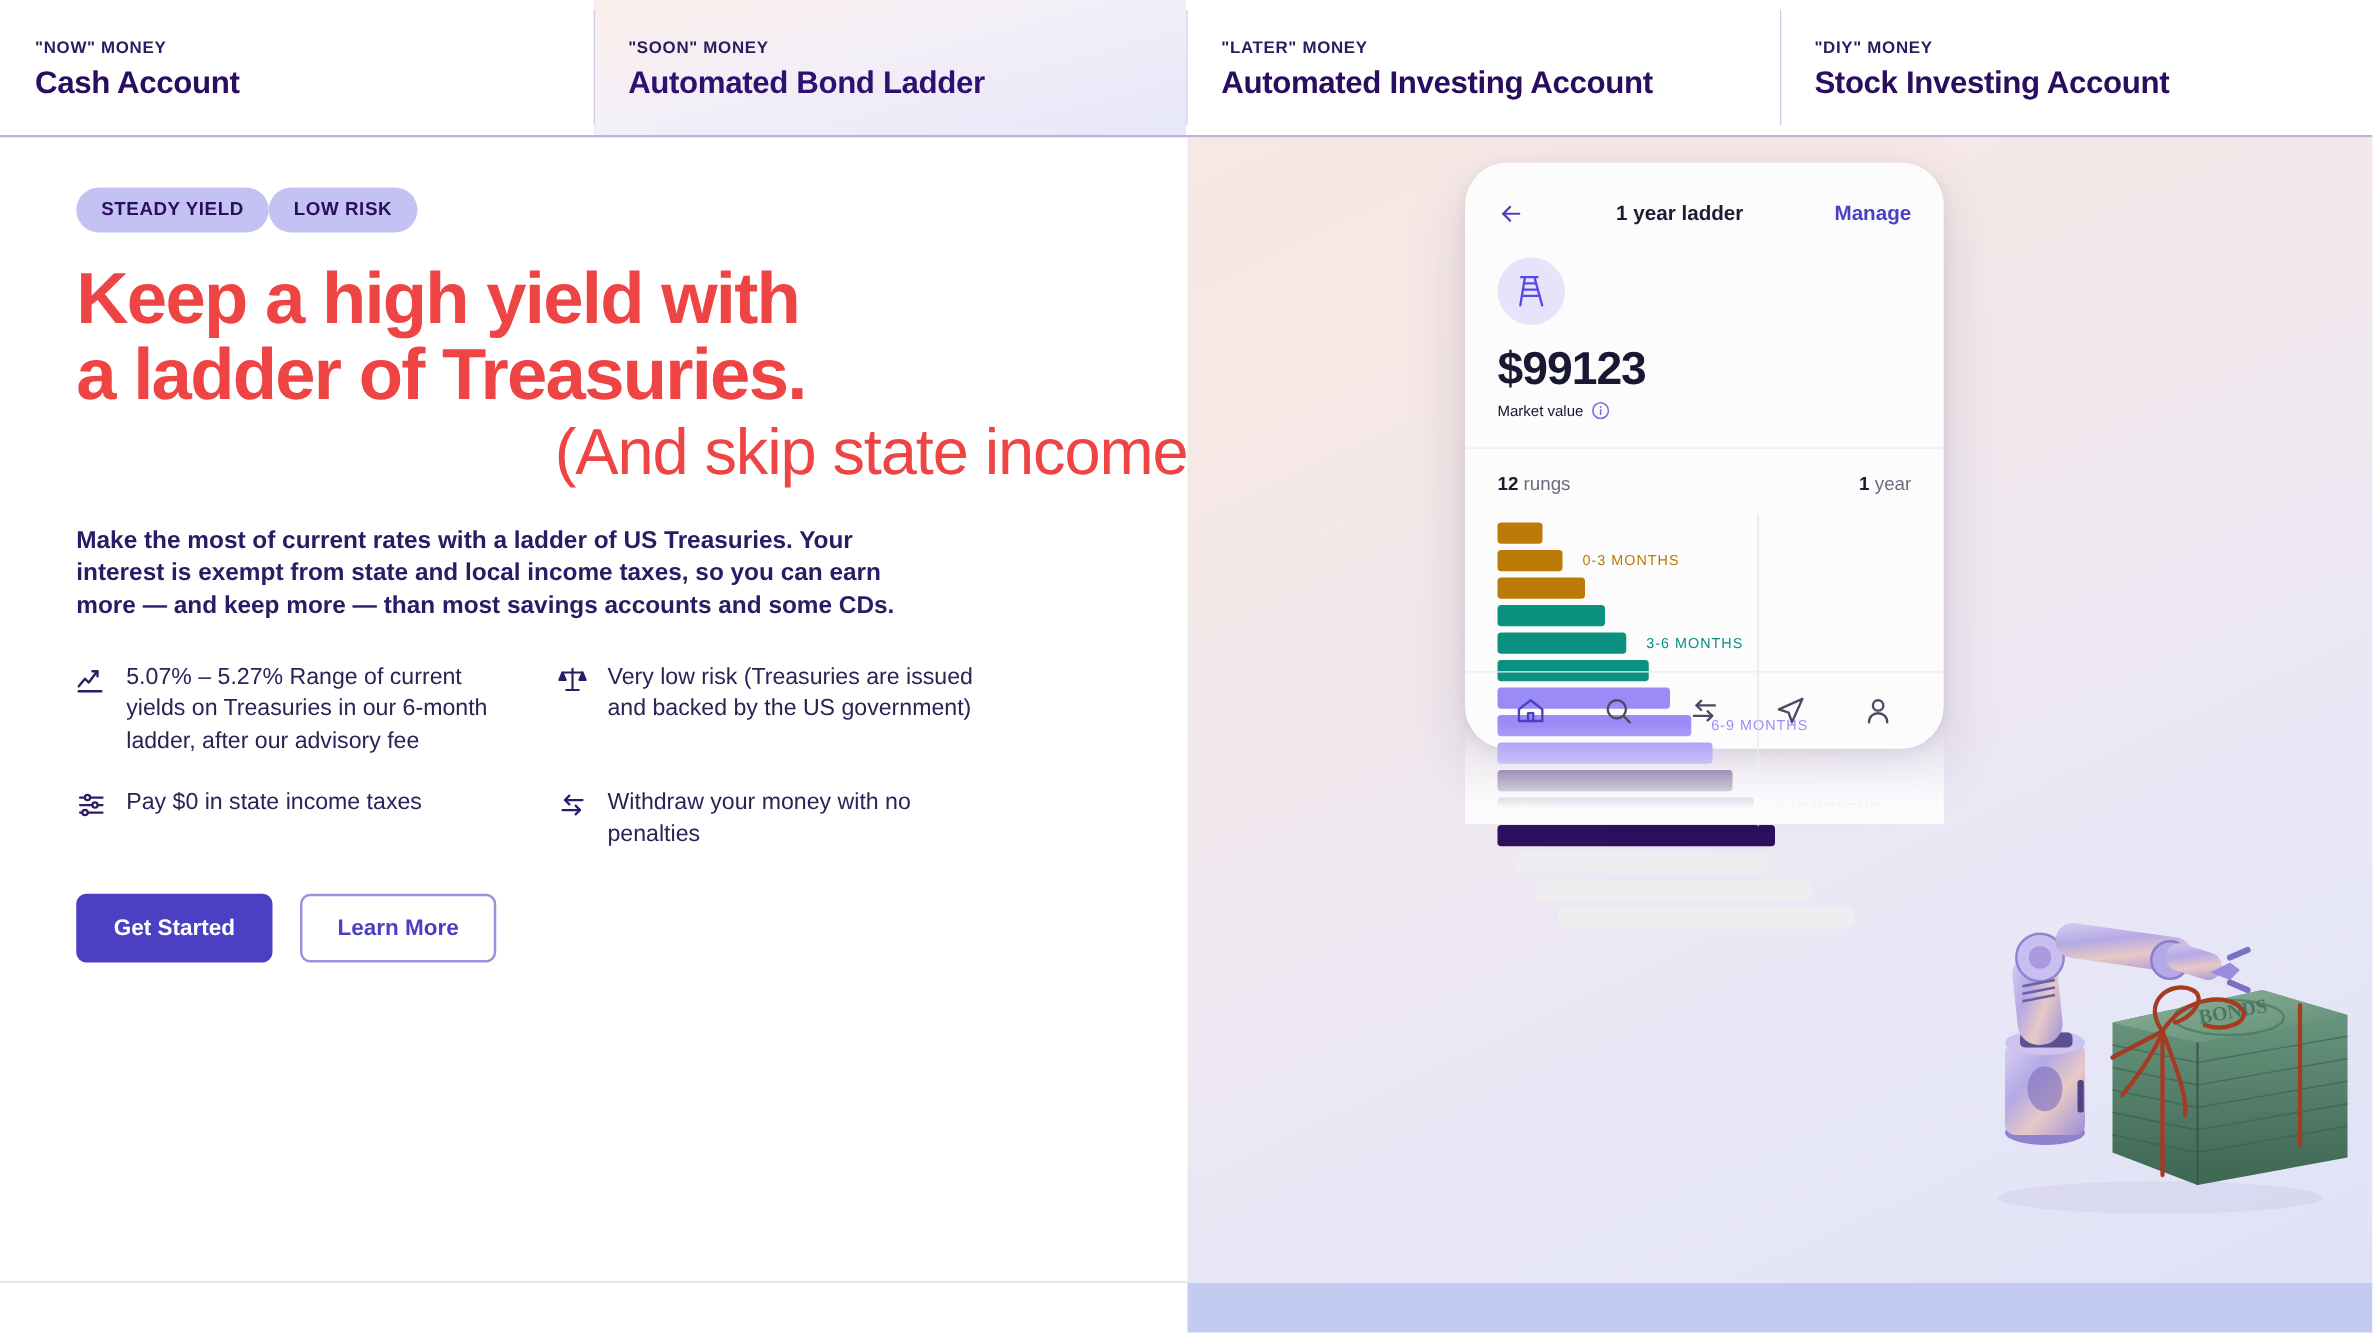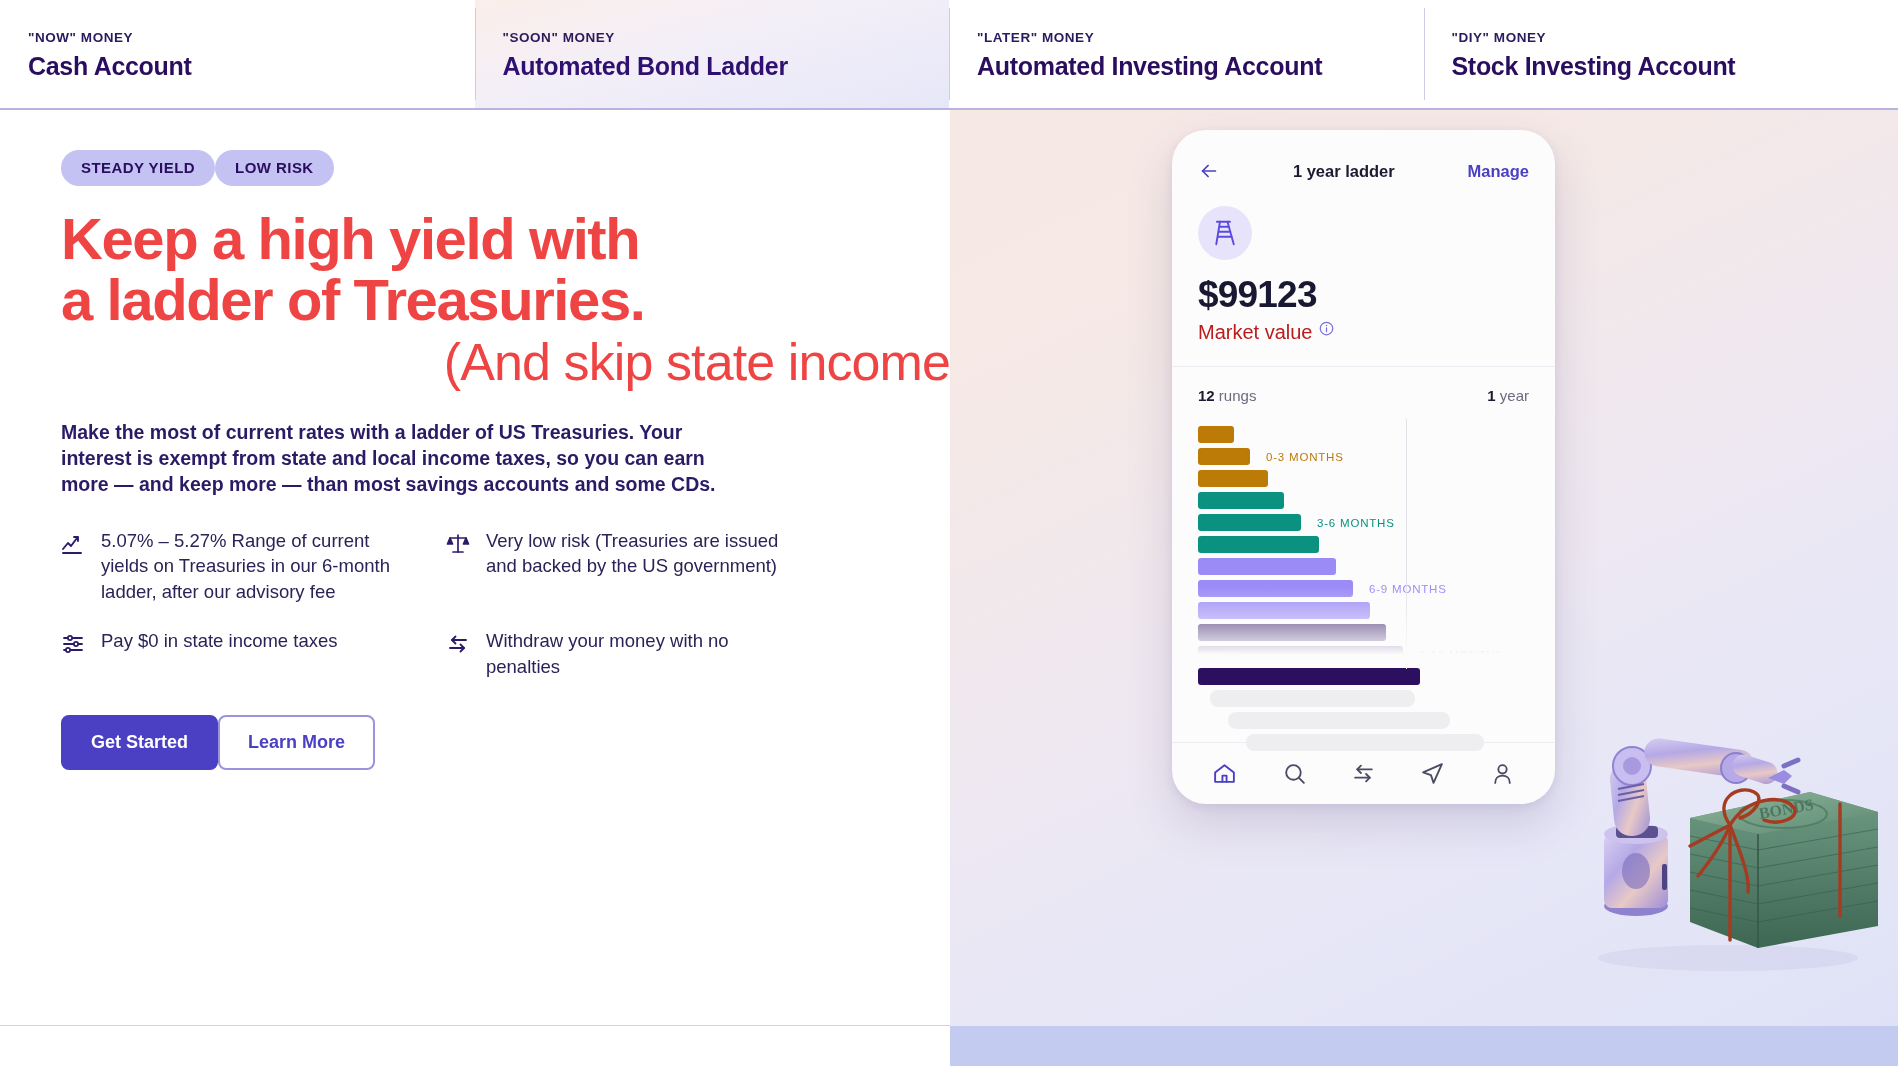--- a/index.html
+++ b/index.html
@@ -89,32 +89,32 @@
   .feat .ico {
     flex: 0 0 24px; width: 24px; height: 24px; margin-top: 4px;
     color: #2d1b69;
   }
   .feat .ico svg { width: 24px; height: 24px; display: block; }
   .feat .txt {
     font-size: 18.5px; line-height: 1.38; color: #2b2357;
   }
 
   
-  .ctas { display: flex; align-items: center; }
+  .ctas { display: flex; gap: 22px; align-items: center; }
   .btn {
     font-size: 18px; font-weight: 700; border-radius: 8px;
     padding: 15px 28px; cursor: pointer; text-align: center;
   }
   .btn.primary { background: #4b3fc4; color: #ffffff; border: 2px solid #4b3fc4; }
   .btn.ghost { background: #ffffff; color: #4b3fc4; border: 2px solid #9a93de; }
 
   
   .phone {
     position: absolute; left: 222px; top: 20px;
-    width: 383px; height: 674px;
+    width: 383px; height: 469px;
     background: #fcfcfd; border-radius: 34px;
     box-shadow: 0 20px 46px rgba(80,60,110,.17), 0 3px 10px rgba(80,60,110,.09);
   }
   .ph-head {
     display: flex; align-items: center; justify-content: space-between;
     padding: 30px 26px 0 26px;
   }
   .ph-back { width: 22px; height: 22px; color: #4b3fc4; cursor: pointer; }
   .ph-back svg { width: 22px; height: 22px; display: block; }
   .ph-title { font-size: 16.5px; font-weight: 600; color: #1c1b33; }
@@ -124,22 +124,22 @@
   .ph-avatar {
     width: 54px; height: 54px; border-radius: 50%;
     background: #e7e3fa; display: flex; align-items: center; justify-content: center;
     margin-bottom: 14px; color: #5b4ae0;
   }
   .ph-avatar svg { width: 30px; height: 30px; display: block; }
   .ph-amount {
     font-size: 37px; font-weight: 700; color: #191833; letter-spacing: -0.8px;
   }
   .ph-mv {
-    display: flex; align-items: flex-start; gap: 6px; margin-top: 5px;
-    font-size: 20px; color: #b91c1c;
+    display: flex; align-items: flex-end; gap: 6px; margin-top: 5px;
+    font-size: 12px; color: #0f172a;
   }
   .ph-mv .info {
     width: 15px; height: 15px; color: #7b6fdc;
   }
   .ph-mv .info svg { width: 15px; height: 15px; display: block; }
 
   
   .chart { position: relative; padding: 20px 26px 0 26px; height: 300px; }
   .chart-meta {
     display: flex; justify-content: space-between; font-size: 15px;

